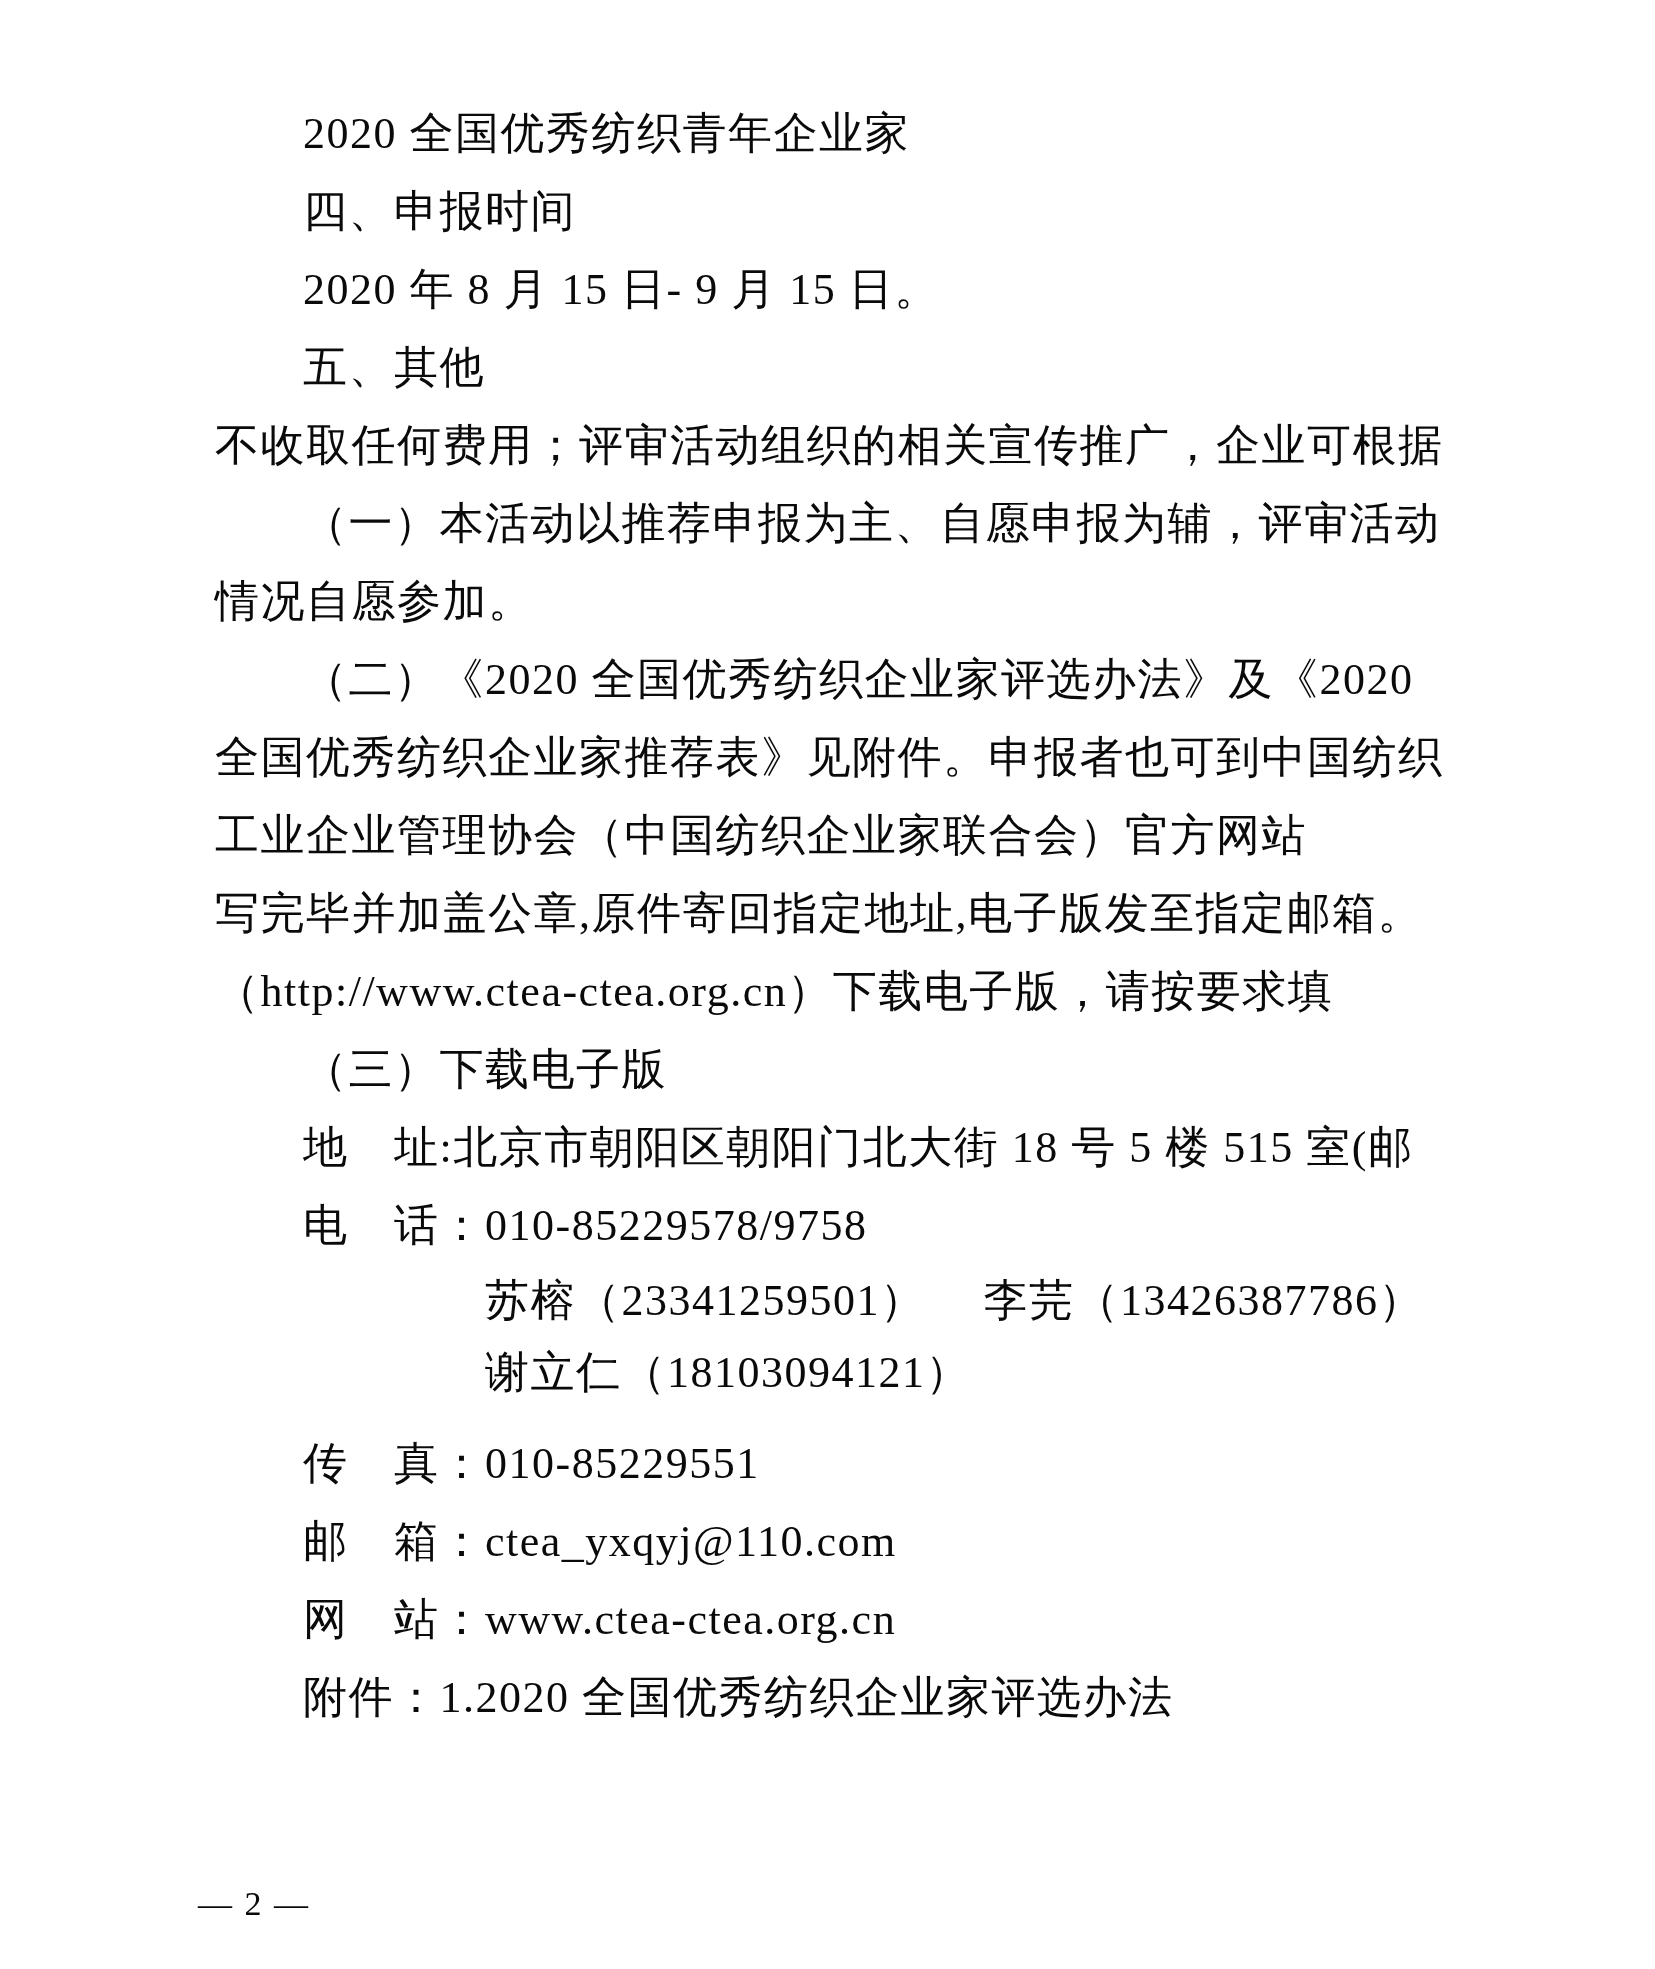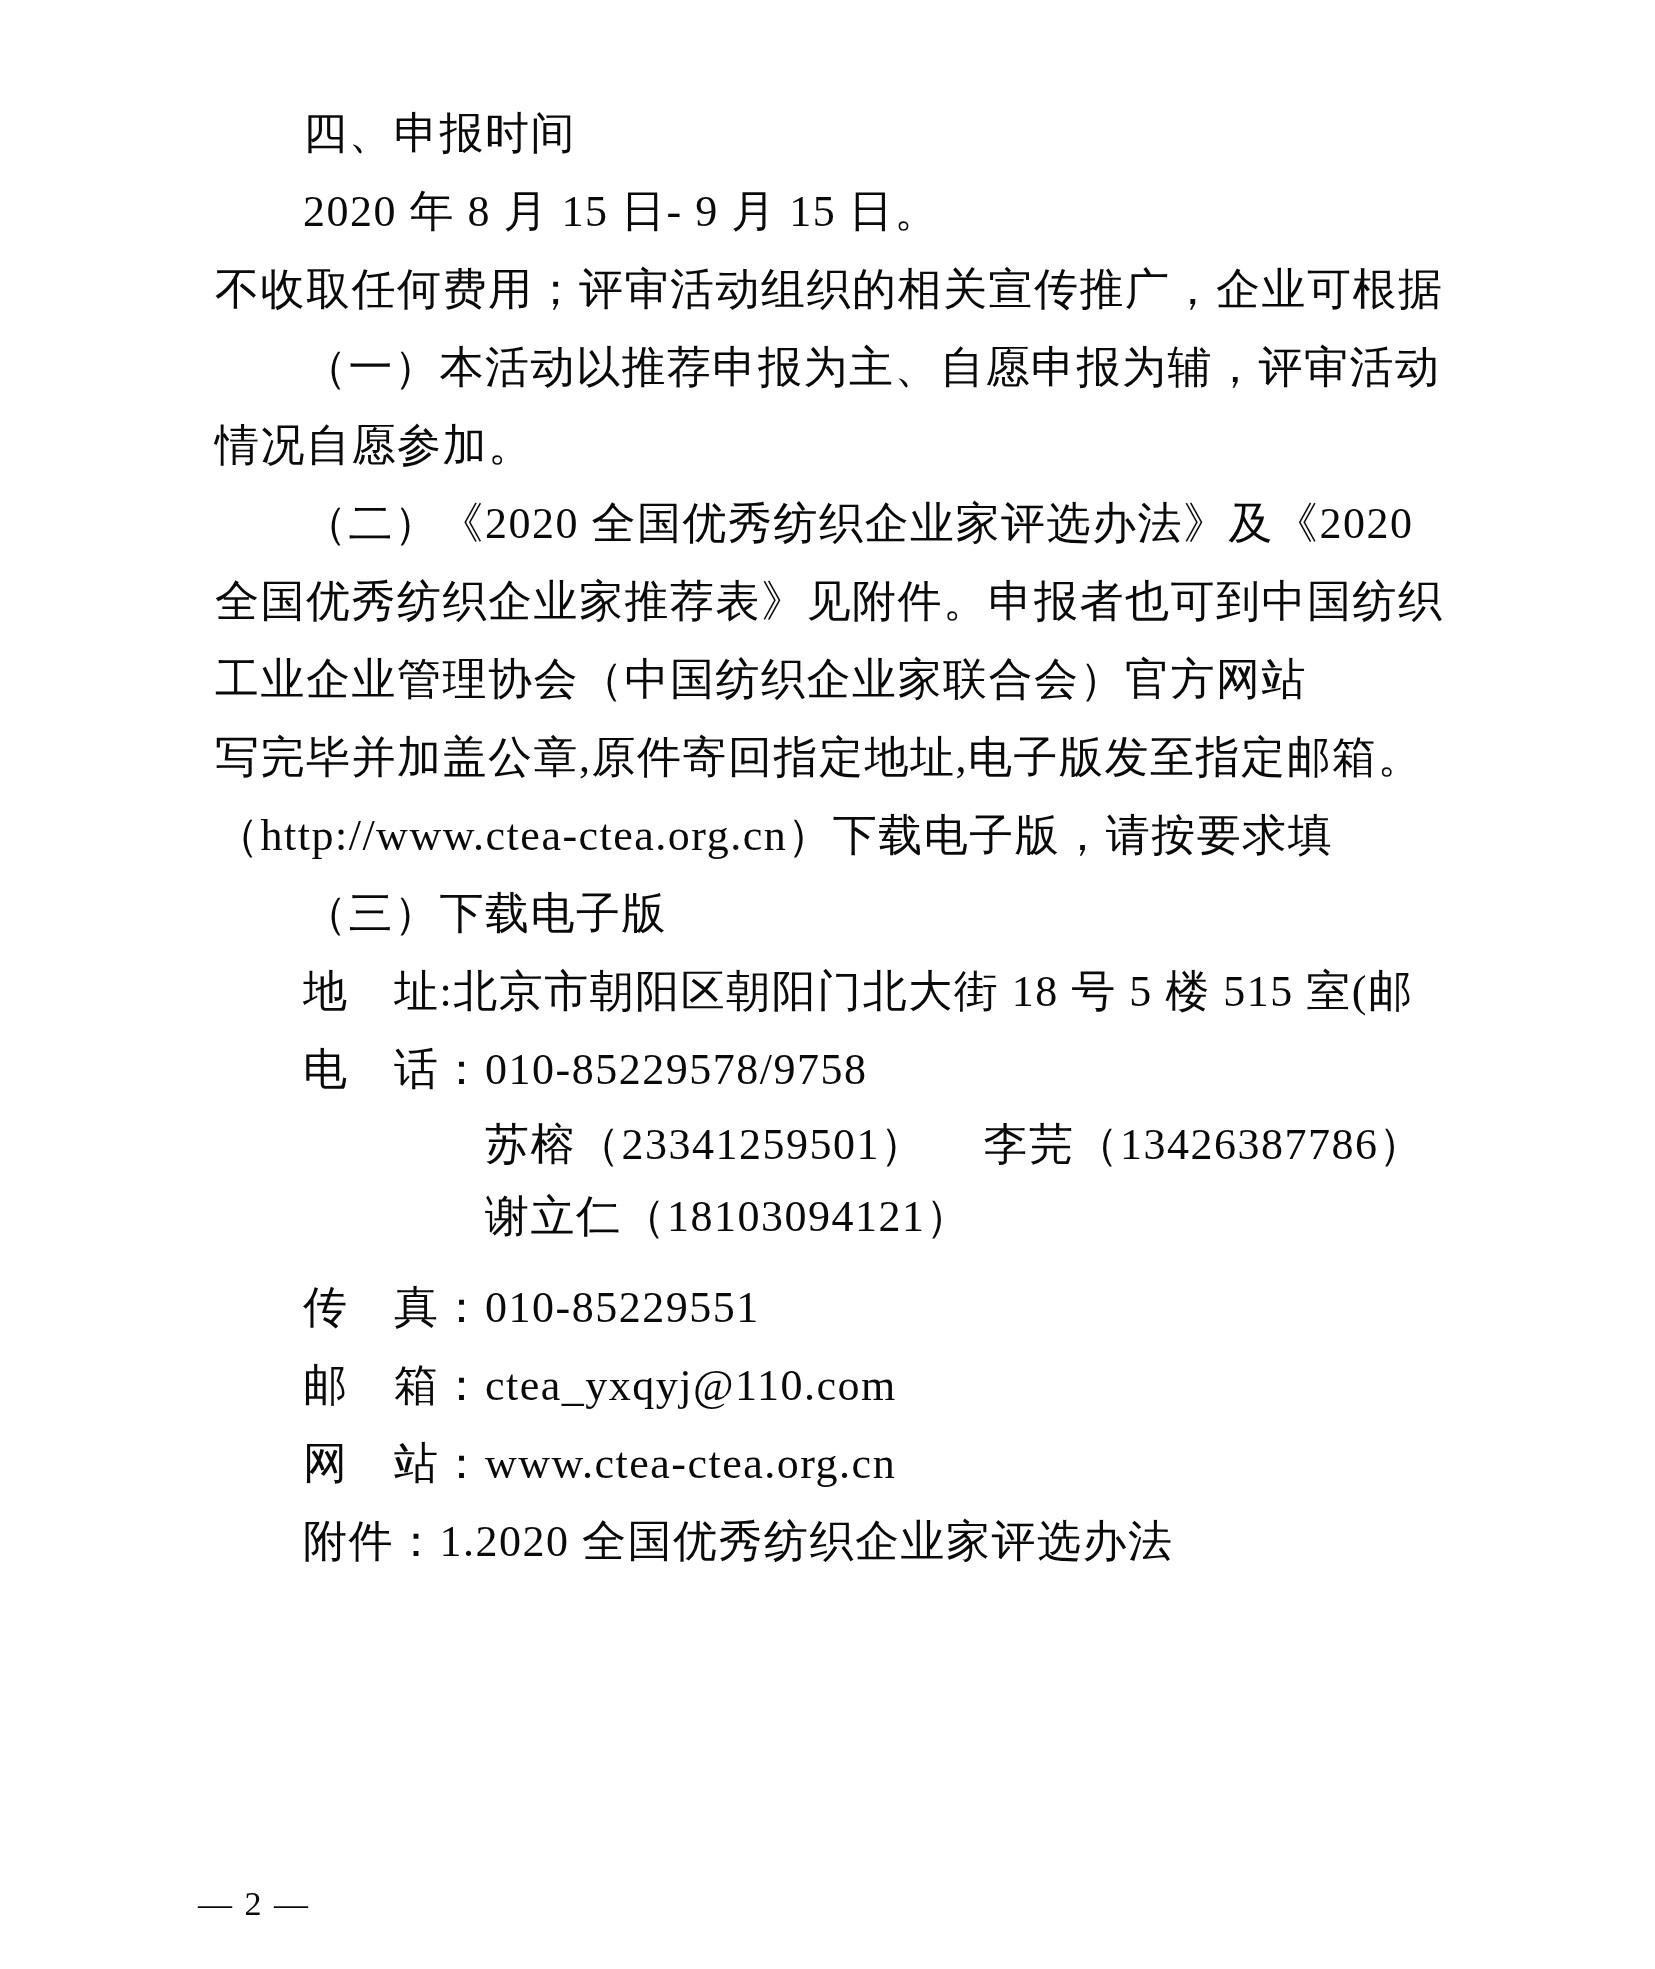--- a/index.html
+++ b/index.html
@@ -35,22 +35,24 @@
     line-height:40px;
     letter-spacing:2px;
     white-space:pre;
   }
 </style>
 </head>
 <body>
 
 <div class="page">
   <div class="content">
+    <div class="line ind">2020 全国优秀纺织青年企业家</div>
     <div class="line ind">四、申报时间</div>
     <div class="line ind">2020 年 8 月 15 日- 9 月 15 日。</div>
+    <div class="line ind">五、其他</div>
     <div class="line">不收取任何费用；评审活动组织的相关宣传推广，企业可根据</div>
     <div class="line ind">（一）本活动以推荐申报为主、自愿申报为辅，评审活动</div>
     <div class="line">情况自愿参加。</div>
     <div class="line ind">（二）《2020 全国优秀纺织企业家评选办法》及《2020</div>
     <div class="line">全国优秀纺织企业家推荐表》见附件。申报者也可到中国纺织</div>
     <div class="line">工业企业管理协会（中国纺织企业家联合会）官方网站</div>
     <div class="line">写完毕并加盖公章,原件寄回指定地址,电子版发至指定邮箱。</div>
     <div class="line">（http://www.ctea-ctea.org.cn）下载电子版，请按要求填</div>
     <div class="line ind">（三）下载电子版</div>
     <div class="line ind">地　址:北京市朝阳区朝阳门北大街 18 号 5 楼 515 室(邮</div>

